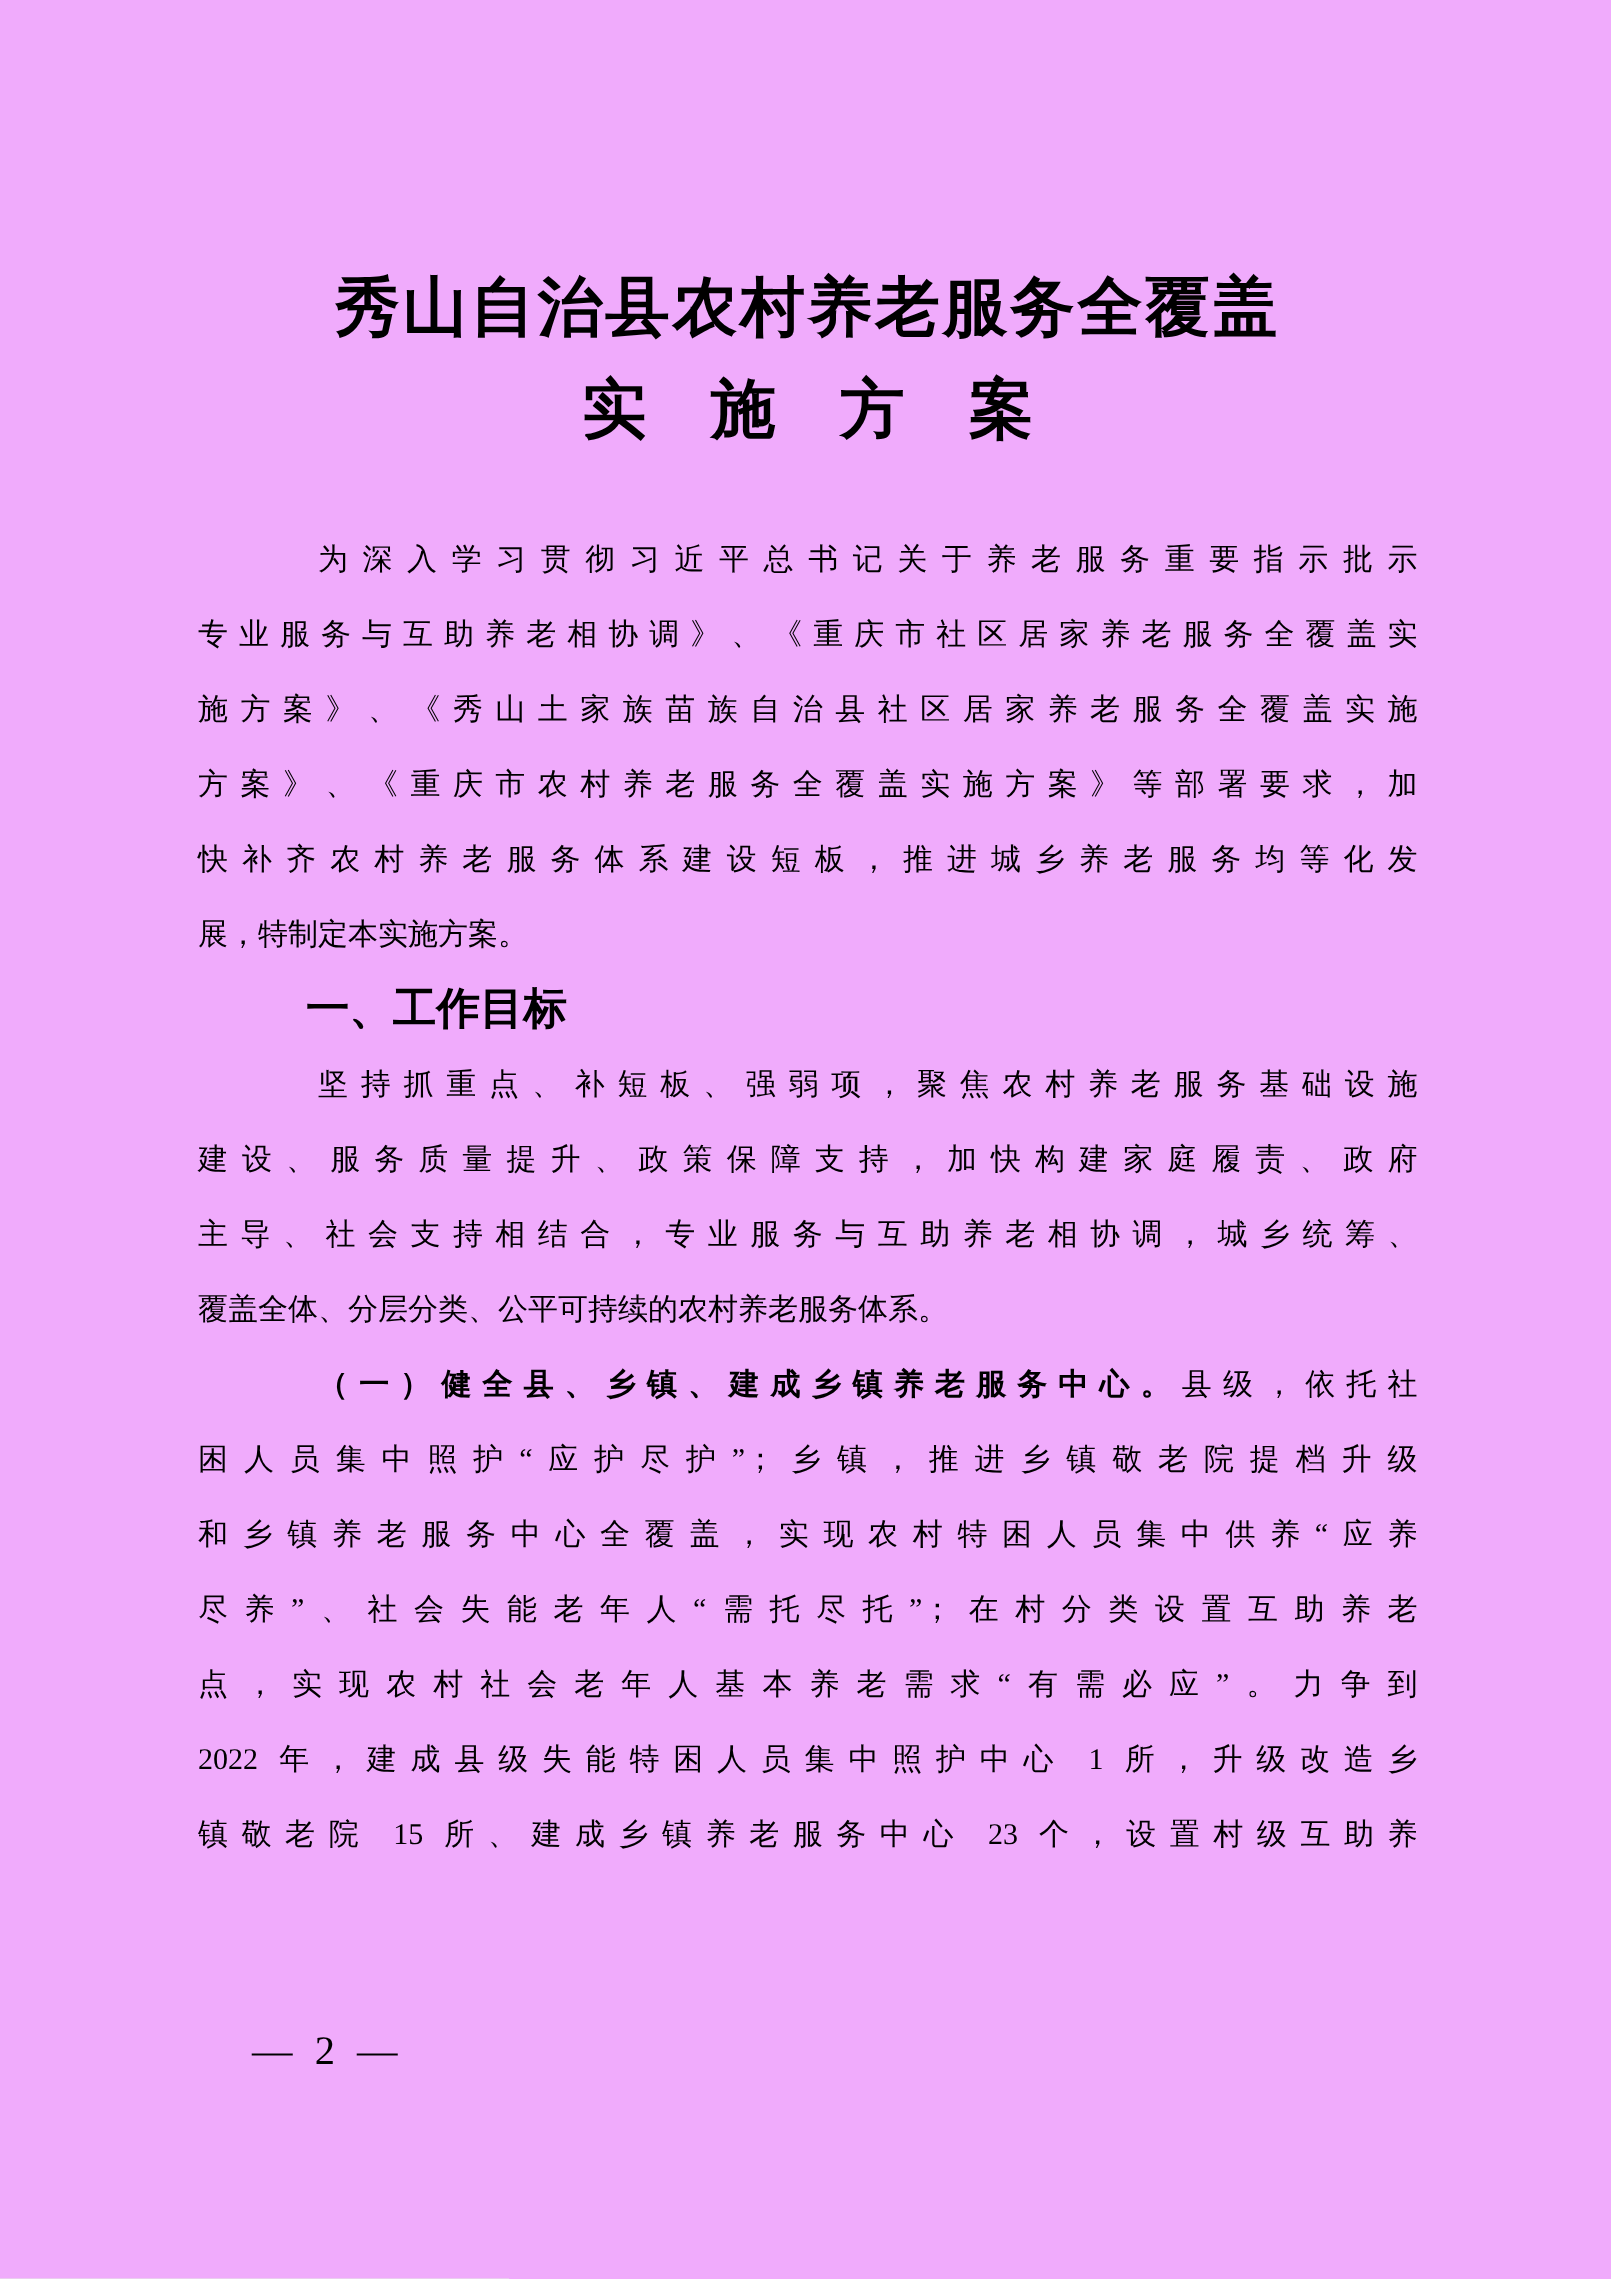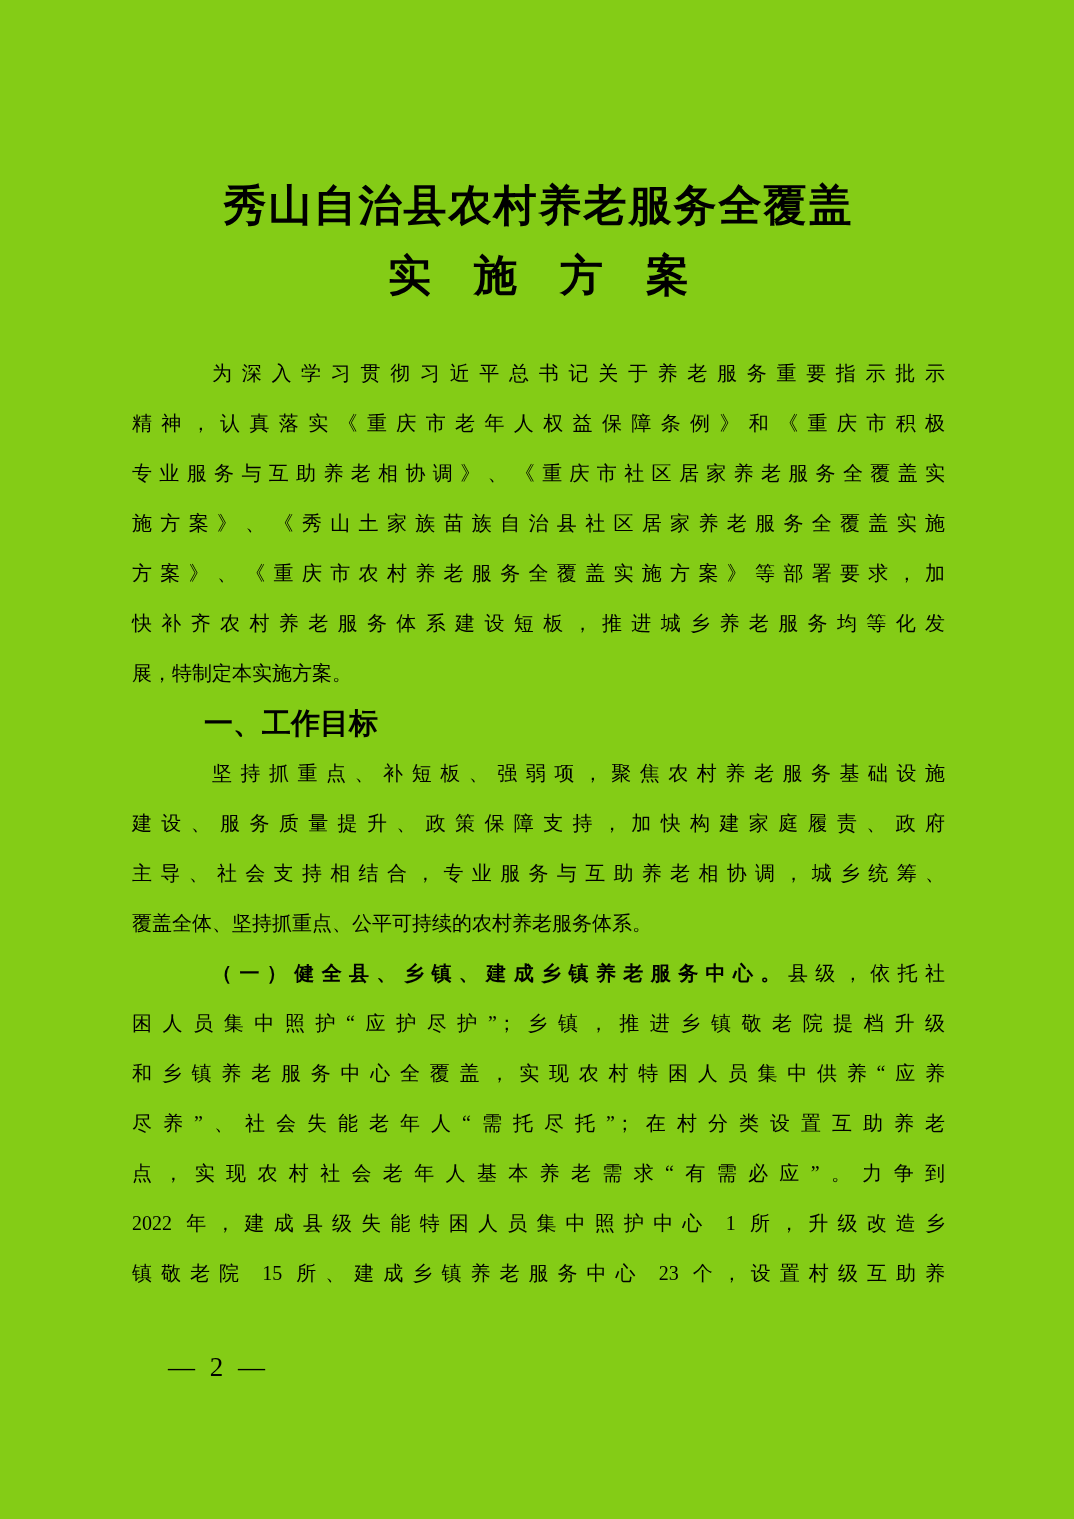--- a/index.html
+++ b/index.html
@@ -1,21 +1,21 @@
 <!DOCTYPE html>
 <html><head>
 <meta charset="utf-8">
 <style>
   html, body { margin: 0; padding: 0; background: #e8e8e8; }
   .page {
     position: relative;
     width: 1074px;
     height: 1519px;
     margin: 0 auto;
-    background: #84cc16;
+    background: #f0abfc;
     color: #000000;
     font-family: "Liberation Serif", "DejaVu Serif", serif;
     overflow: hidden;
   }
   .titles {
     position: absolute;
     left: 132px;
     top: 180px;
     width: 813px;
     text-align: center;
@@ -26,20 +26,21 @@
     letter-spacing: 2px;
     line-height: 52px;
     white-space: nowrap;
   }
   .doc-title-2 {
     font-size: 43px;
     font-weight: bold;
     line-height: 52px;
     margin-top: 18px;
     white-space: nowrap;
+    font-family: Liberation Mono, monospace;
   }
   .doc-body {
     position: absolute;
     left: 132px;
     top: 348px;
     width: 813px;
   }
   .line {
     font-size: 20px;
     height: 50px;
@@ -73,31 +74,30 @@
 
 <div class="page">
 
   <div class="titles">
     <div class="doc-title-1">秀山自治县农村养老服务全覆盖</div>
     <div class="doc-title-2">实　施　方　案</div>
   </div>
 
   <div class="doc-body" id="doc-body">
       <div class="line first"><span class="seg">为深入学习贯彻习近平总书记关于养老服务重要指示批示</span></div>
-      <div class="line"><span class="seg">精神，认真落实《重庆市老年人权益保障条例》和《重庆市积极</span></div>
       <div class="line"><span class="seg">专业服务与互助养老相协调》、《重庆市社区居家养老服务全覆盖实</span></div>
       <div class="line"><span class="seg">施方案》、《秀山土家族苗族自治县社区居家养老服务全覆盖实施</span></div>
       <div class="line"><span class="seg">方案》、《重庆市农村养老服务全覆盖实施方案》等部署要求，加</span></div>
       <div class="line"><span class="seg">快补齐农村养老服务体系建设短板，推进城乡养老服务均等化发</span></div>
       <div class="line last"><span class="seg">展，特制定本实施方案。</span></div>
       <div class="heading-line">一、工作目标</div>
       <div class="line first"><span class="seg">坚持抓重点、补短板、强弱项，聚焦农村养老服务基础设施</span></div>
       <div class="line"><span class="seg">建设、服务质量提升、政策保障支持，加快构建家庭履责、政府</span></div>
       <div class="line"><span class="seg">主导、社会支持相结合，专业服务与互助养老相协调，城乡统筹、</span></div>
-      <div class="line last"><span class="seg">覆盖全体、坚持抓重点、公平可持续的农村养老服务体系。</span></div>
+      <div class="line last"><span class="seg">覆盖全体、分层分类、公平可持续的农村养老服务体系。</span></div>
       <div class="line first"><span class="seg bold">（一）健全县、乡镇、建成乡镇养老服务中心。</span><span class="seg">县级，依托社</span></div>
       <div class="line"><span class="seg">困人员集中照护“应护尽护”；乡镇，推进乡镇敬老院提档升级</span></div>
       <div class="line"><span class="seg">和乡镇养老服务中心全覆盖，实现农村特困人员集中供养“应养</span></div>
       <div class="line"><span class="seg">尽养”、社会失能老年人“需托尽托”；在村分类设置互助养老</span></div>
       <div class="line"><span class="seg">点，实现农村社会老年人基本养老需求“有需必应”。力争到</span></div>
       <div class="line"><span class="seg">2022 年，建成县级失能特困人员集中照护中心 1 所，升级改造乡</span></div>
       <div class="line"><span class="seg">镇敬老院 15 所、建成乡镇养老服务中心 23 个，设置村级互助养</span></div>
     </div>
 
   <div class="page-footer">— 2 —</div>

